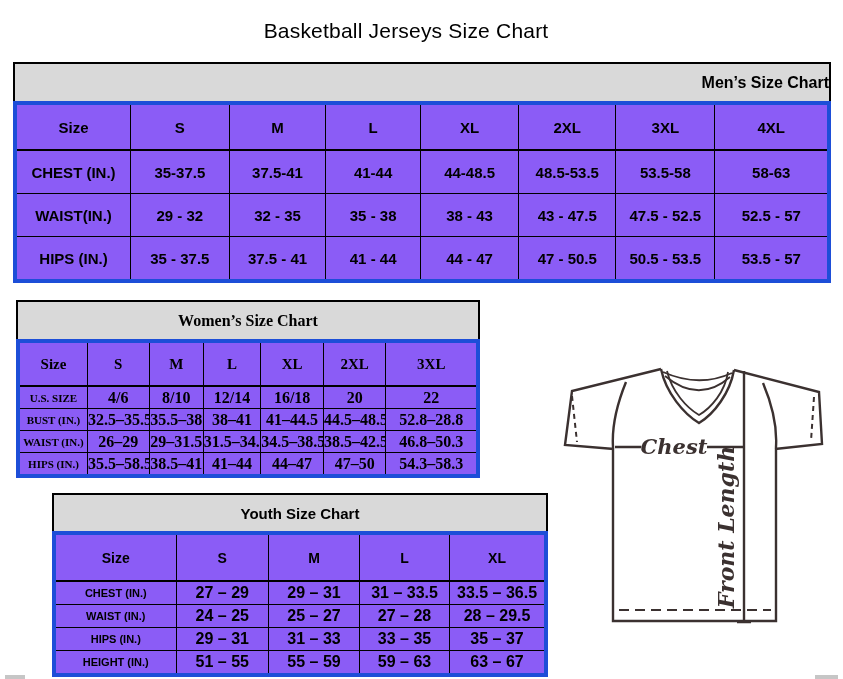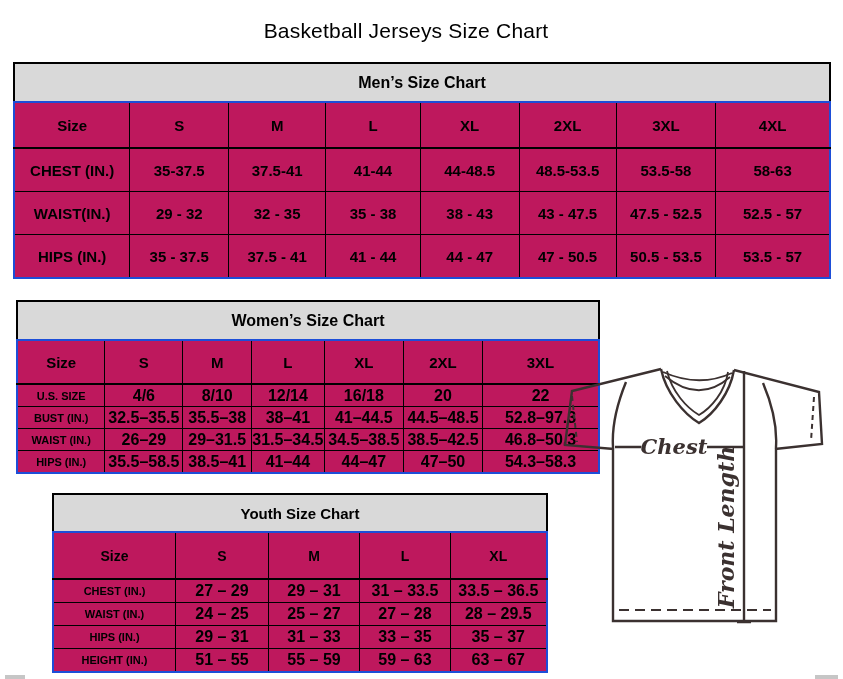--- a/index.html
+++ b/index.html
@@ -11,34 +11,34 @@
     position:absolute; top:5px; left:0; width:812px; text-align:center;
     font-size:21px; font-weight:normal; letter-spacing:0.2px;
   }
   .block { position:absolute; }
   .bar {
     background:#d9d9d9; border:2px solid #000; box-sizing:border-box;
     font-weight:bold; text-align:center;
   }
   .block table {
     width:100%; border-collapse:collapse; table-layout:fixed;
-    margin-top:-2px; border:2px solid #1d4ed8; background:#be185d;
+    margin-top:-2px; border:4px solid #1d4ed8; background:#8b5cf6;
   }
   th, td {
     border:1px solid #000; text-align:center; font-weight:bold;
     padding:0; overflow:hidden; white-space:nowrap;
   }
   thead th { border-bottom:2px solid #000; }
 
   .men   { left:13px;  top:62px;  width:818px; }
-  .men .bar   { height:41px; line-height:38px; font-size:16px; }
+  .men .bar   { height:41px; line-height:38px; font-size:16px;text-align:right; }
   .men thead th { height:44px; font-size:15px; }
   .men tbody th, .men tbody td { height:42px; font-size:15px; }
 
-  .women { left:16px;  top:300px; width:584px; }
+  .women { left:16px;  top:300px; width:464px;font-family:Liberation Serif, serif; }
   .women .bar { height:41px; line-height:38px; font-size:16px; }
   .women thead th { height:42px; font-size:15px; }
   .women tbody th { height:21px; font-size:11px; }
   .women tbody td { font-size:16px; }
 
   .youth { left:16px;  top:493px; width:496px;padding-left:36px; }
   .youth .bar { height:40px; line-height:37px; font-size:15px; }
   .youth thead th { height:45px; font-size:14px; }
   .youth tbody th { height:22px; font-size:11px; }
   .youth tbody td { font-size:16px; }
@@ -150,21 +150,21 @@
           <td>20</td>
           <td>22</td>
         </tr>
         <tr>
           <th>BUST (IN.)</th>
           <td>32.5–35.5</td>
           <td>35.5–38</td>
           <td>38–41</td>
           <td>41–44.5</td>
           <td>44.5–48.5</td>
-          <td>52.8–97.3</td>
+          <td>52.8–28.8</td>
         </tr>
         <tr>
           <th>WAIST (IN.)</th>
           <td>26–29</td>
           <td>29–31.5</td>
           <td>31.5–34.5</td>
           <td>34.5–38.5</td>
           <td>38.5–42.5</td>
           <td>46.8–50.3</td>
         </tr>

